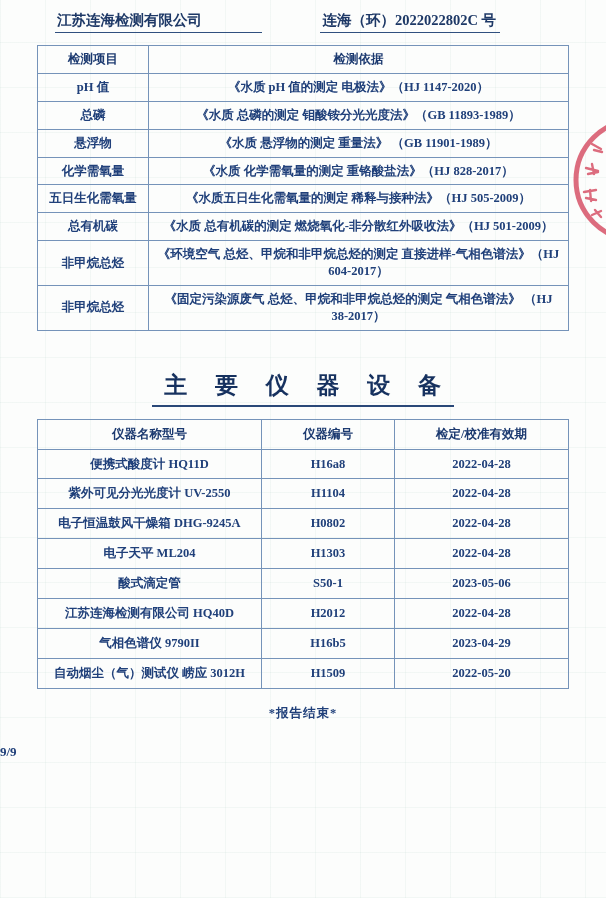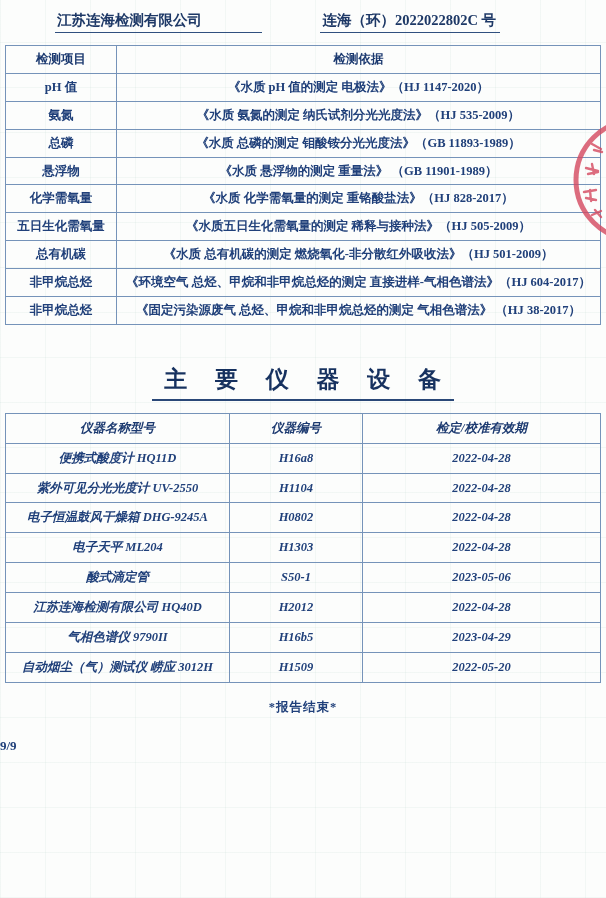--- a/index.html
+++ b/index.html
@@ -44,42 +44,42 @@
     display:inline-block;
     font-size:23px;
     font-weight:bold;
     letter-spacing:11px;
     color:#16315f;
     border-bottom:2.5px solid #2a4878;
     padding:0 2px 4px 12px;
   }
   .section-title.second{margin-top:33px;}
   table.doc-table{
-    width:596px;
+    width:532px;
     margin:12px auto 0 auto;
     border-collapse:collapse;
     table-layout:fixed;
     font-size:12.5px;
     font-weight:600;
     color:#20407a;
   }
   table.doc-table th, table.doc-table td{
     border:1px solid #7593b9;
     text-align:center;
     vertical-align:middle;
     padding:5px 8px;
     line-height:1.35;
     word-break:break-word;
   }
   table.doc-table th{
     font-weight:bold;
     color:#1c3a70;
   }
   table.basis-table{border:1.5px solid #6886ae;}
-  table.instrument-table{border:1.5px solid #6886ae;font-style:italic;}
+  table.instrument-table{border:1.5px solid #6886ae;}
   table.instrument-table th, table.instrument-table td{padding:6px 6px;}
   .footer-end{
     text-align:center;
     margin:16px 0 0 0;
     font-size:12.5px;
     font-weight:bold;
     color:#20407a;
     letter-spacing:1px;
   }
   .footer-page{
@@ -115,24 +115,20 @@
     <thead>
       <tr>
         <th>检测项目</th>
         <th>检测依据</th>
       </tr>
     </thead>
     <tbody>
         <tr>
           <td>pH 值</td>
           <td>《水质 pH 值的测定  电极法》（HJ 1147-2020）</td>
-        </tr>
-        <tr>
-          <td>氨氮</td>
-          <td>《水质 氨氮的测定 纳氏试剂分光光度法》（HJ 535-2009）</td>
         </tr>
         <tr>
           <td>总磷</td>
           <td>《水质 总磷的测定 钼酸铵分光光度法》（GB 11893-1989）</td>
         </tr>
         <tr>
           <td>悬浮物</td>
           <td>《水质 悬浮物的测定 重量法》 （GB 11901-1989）</td>
         </tr>
         <tr>

